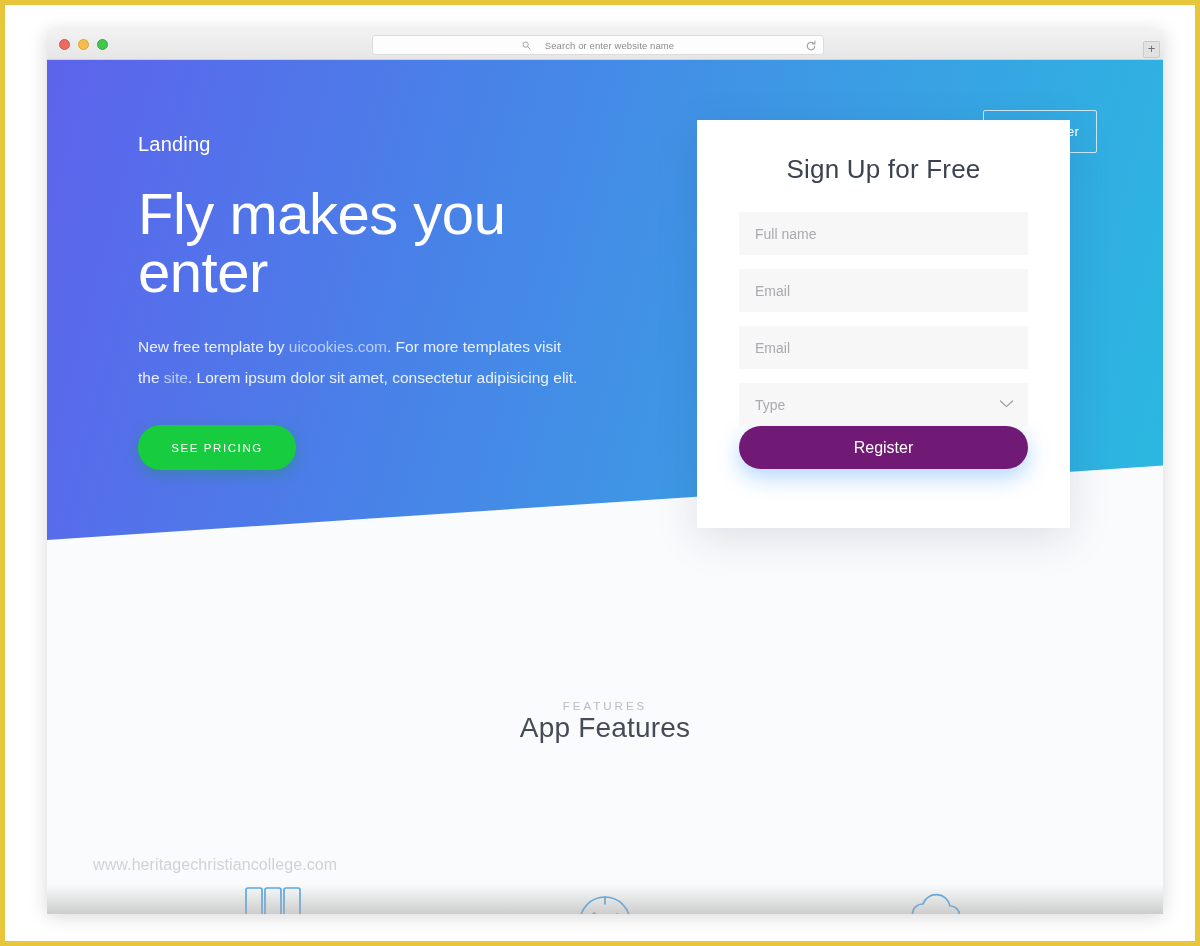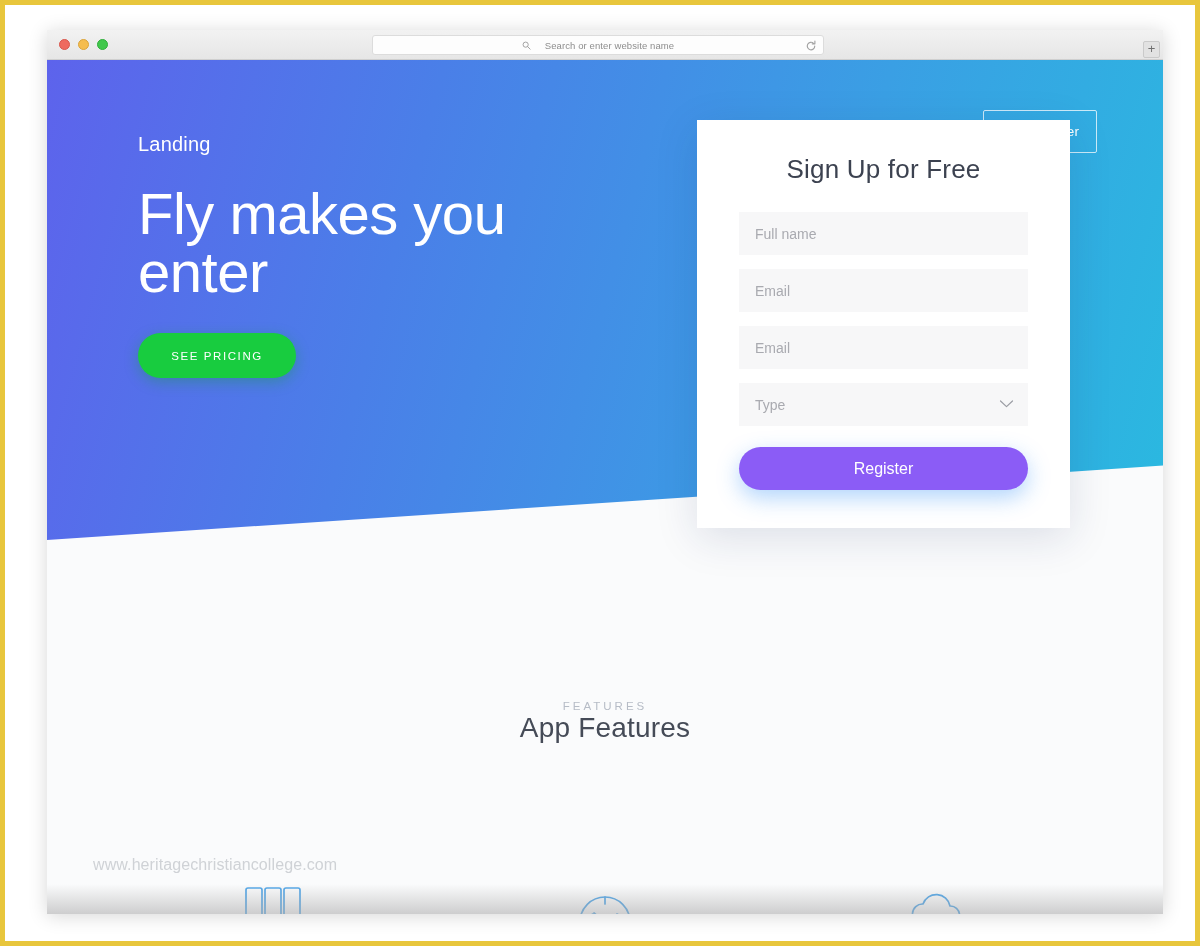--- a/index.html
+++ b/index.html
@@ -233,24 +233,23 @@
   }
   #formtitle + .field { margin-top: 27px; }
   .chev {
     position: absolute;
     right: 14px;
     top: 15px;
     width: 15px;
     height: 12px;
   }
   #register {
-    margin-top: 21px;
     height: 43px;
     border-radius: 24px;
-    background: #8b5cf6;
+    background: #701a75;
     color: #ffffff;
     font-size: 16px;
     font-weight: 300;
     display: flex;
     align-items: center;
     justify-content: center;
     box-shadow: 0 8px 22px rgba(34,134,245,0.35);
   }
 
   
@@ -346,20 +345,23 @@
           <a class="navlink">Features</a>
           <a class="navlink">Reviews</a>
           <a class="navlink">Pricing</a>
           <a class="navlink">FAQ</a>
         </div>
         <div id="getstarted">Get Register</div>
       </div>
 
       <div id="herocopy">
         <h1 id="headline">Fly makes you enter</h1>
+        <p id="herotext">
+          <span>New free template by </span><a>uicookies.com</a><span>. For more templates visit the </span><a>site</a><span>. Lorem ipsum dolor sit amet, consectetur adipisicing elit.</span>
+        </p>
         <div id="seepricing">SEE PRICING</div>
       </div>
 
       <div id="signupcard">
         <div id="formtitle">Sign Up for Free</div>
 
         <div class="field">
           <span class="ph">Full name</span>
         </div>
         <div class="field">

